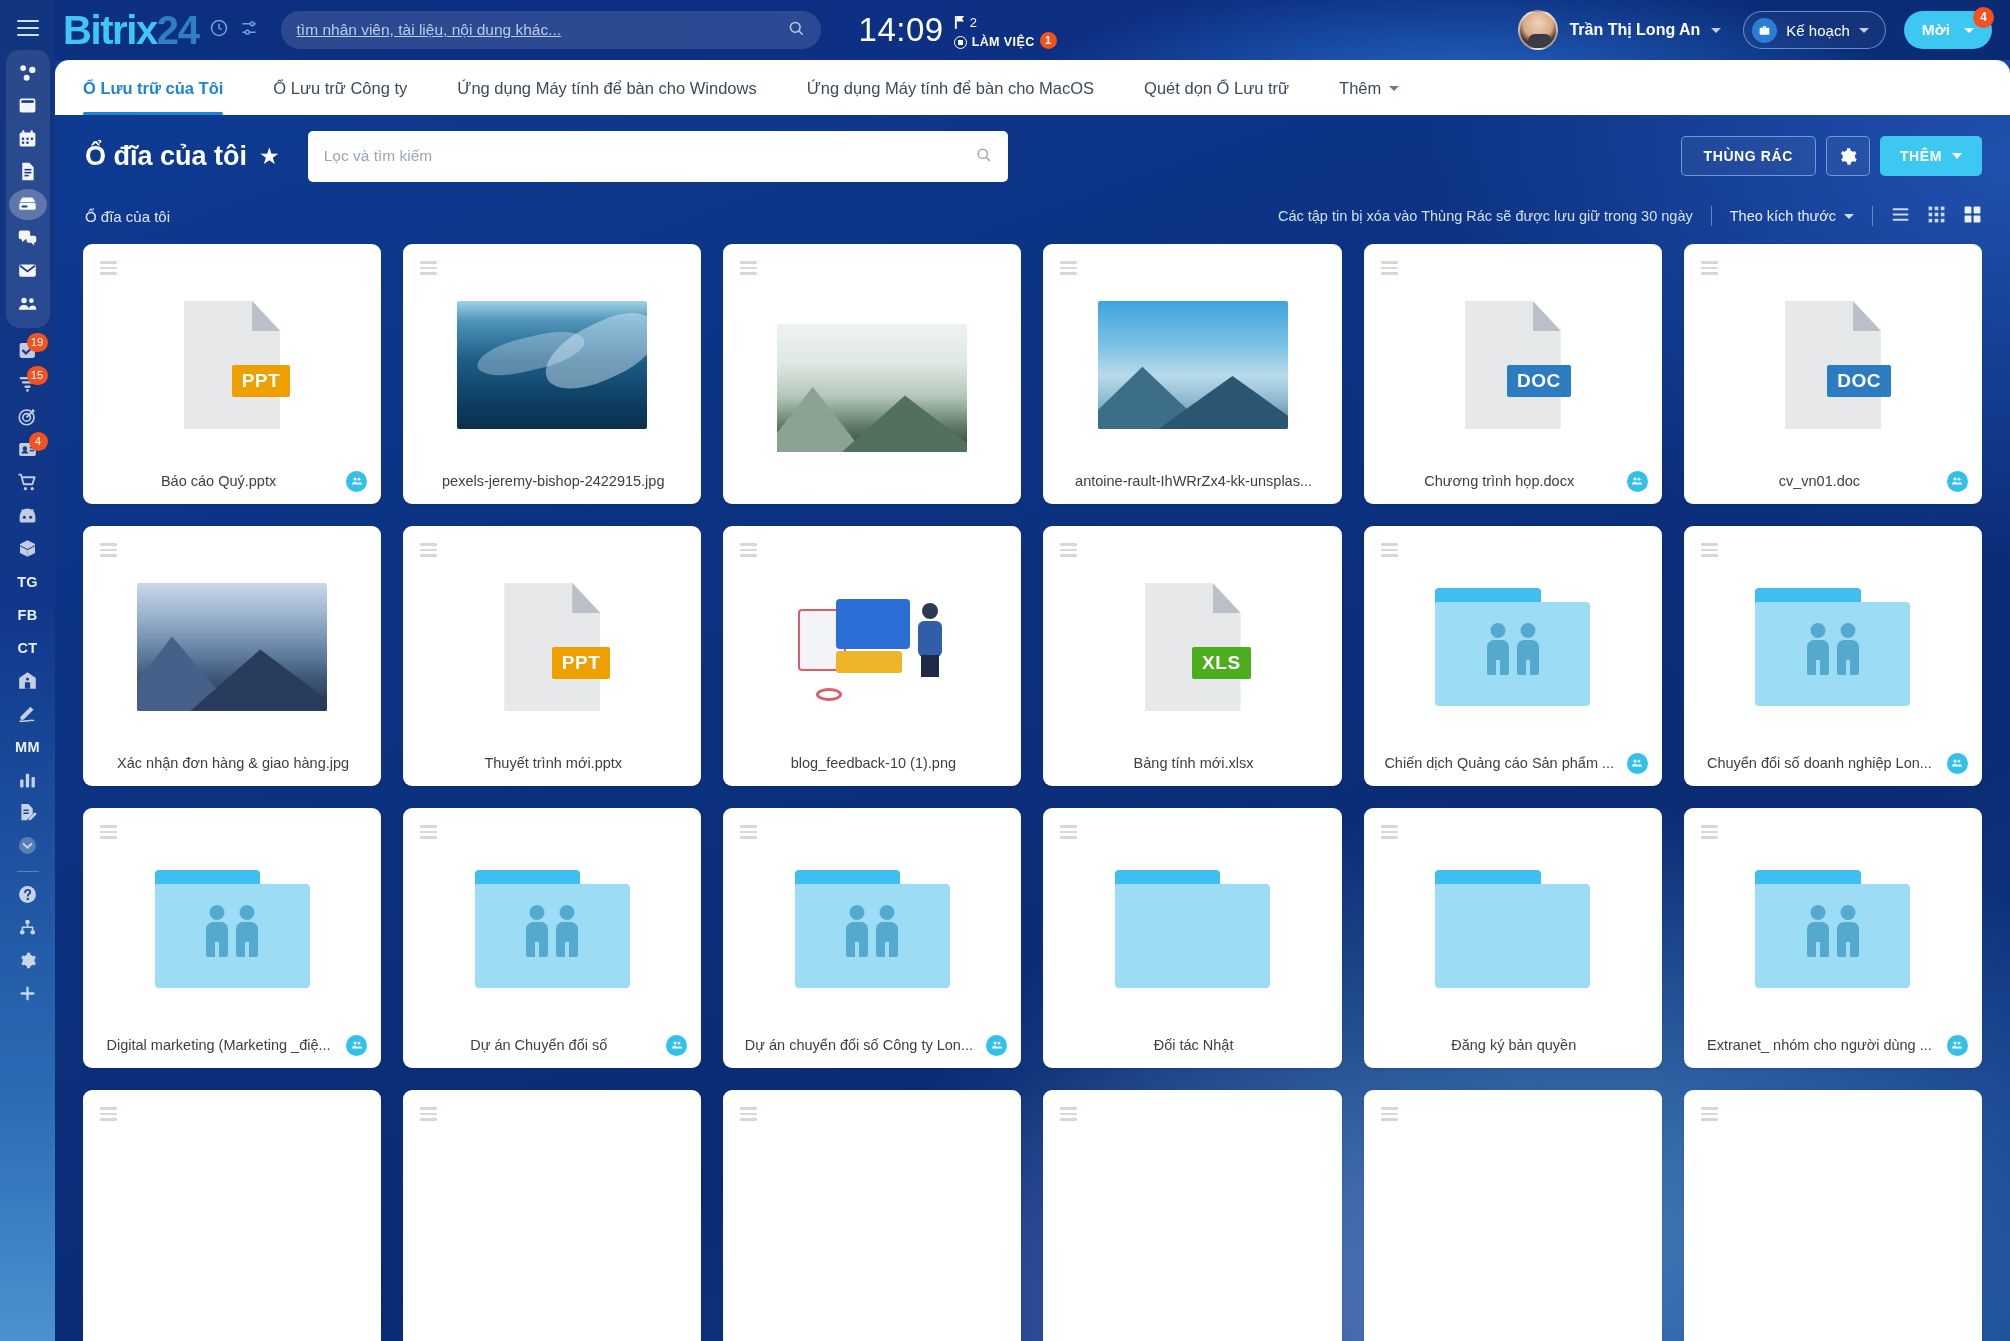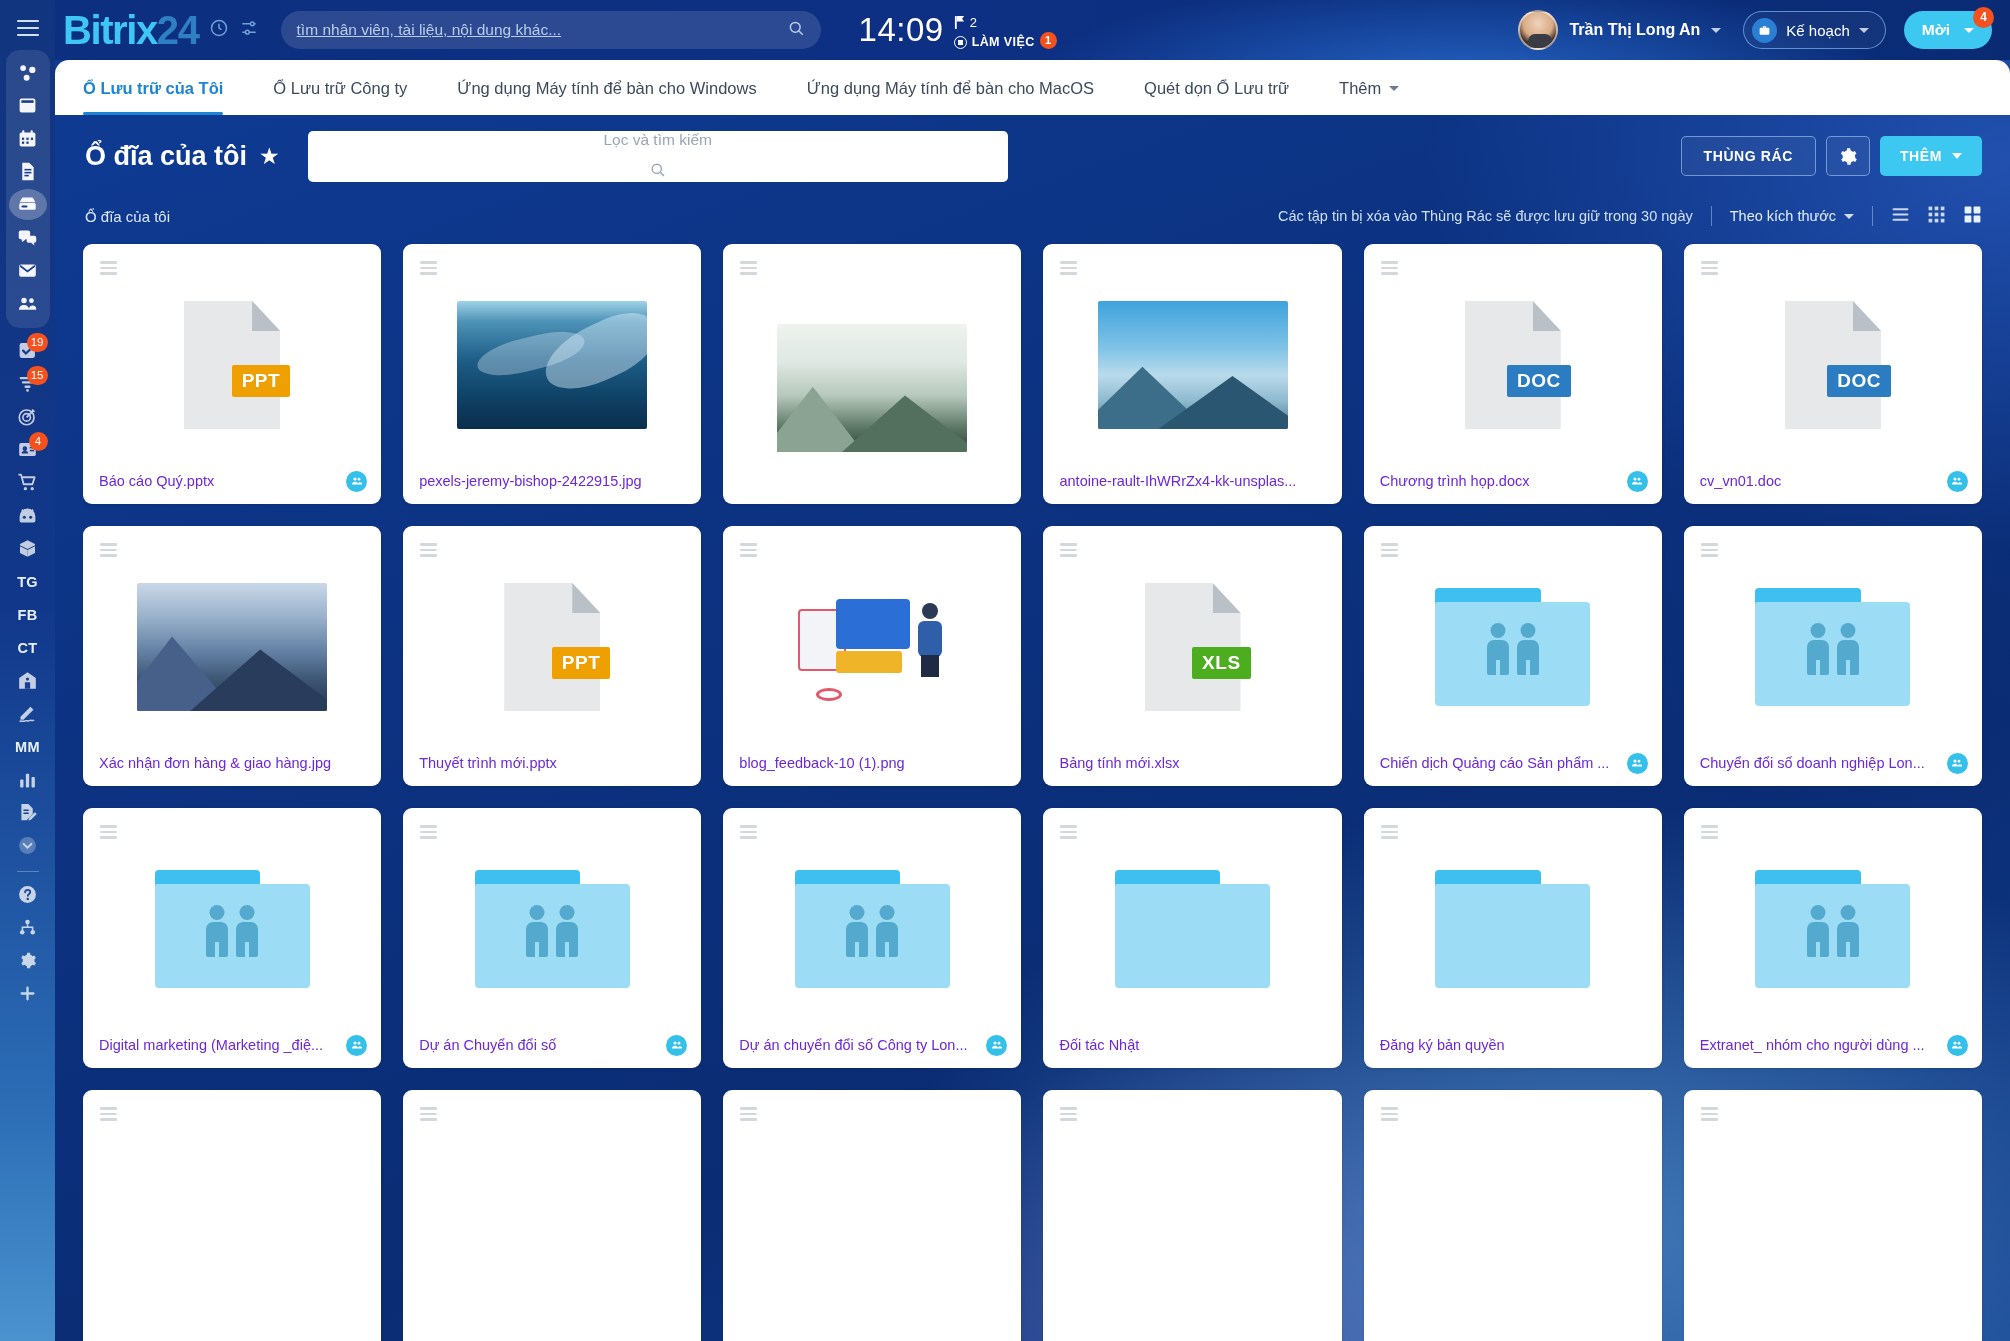--- a/index.html
+++ b/index.html
@@ -136,21 +136,21 @@
 
   
   #titlerow {
     position:absolute; left:55px; top:120px; right:0; height:72px;
     display:flex; align-items:center; z-index:14;
   }
   .page-title { margin-left: 30px; color:#fff; font-size:27px; font-weight:600; }
   .star { margin-left:12px; font-size:23px; color:#ffffff; cursor:pointer; }
   .filter-box {
     margin-left: 28px; width: 700px; height: 51px; background:#fff; border-radius:5px;
-    display:flex; align-items:center; padding: 0 16px; cursor:text;flex-direction:column;
+    display:flex; align-items:center; padding: 0 16px; cursor:text;
   }
   .filter-box .fb-text { flex:1; color:#9aa6b4; font-size:15.5px;}
   .filter-box .fb-ic svg{width:17px;height:17px;fill:none;stroke:#9aa6b4;stroke-width:2;}
   .tr-spacer{flex:1;}
   .btn-trash {
     height:40px; padding:0 22px; border:1px solid rgba(160,195,235,0.65); border-radius:5px;
     color:#fff; font-size:14px; font-weight:600; letter-spacing:.6px;
     display:flex;align-items:center;cursor:pointer; background:rgba(255,255,255,0.05);
   }
   .btn-gear {
@@ -176,38 +176,38 @@
   .sortsel { color:#e4eefb; font-size:14.5px; display:flex; align-items:center; gap:8px; cursor:pointer;}
   .sortsel .scaret{width:0;height:0;border-left:5px solid transparent;border-right:5px solid transparent;border-top:5px solid #cfe0f4;}
   .viewicons { display:flex; align-items:center; gap:17px; margin-right:28px;}
   .vi { cursor:pointer; opacity:.85; }
   .vi.active { opacity:1; }
   .vi svg { width:19px; height:19px; fill:#e8f2fd;}
 
   
   #grid {
     position:absolute; left:55px; top:240px; right:0; bottom:0;
-    padding: 4px 28px; z-index:10; overflow:hidden;
+    padding: 4px 28px; z-index:10; overflow:hidden;text-align:center;
   }
   .grid-inner{ display:grid; grid-template-columns: repeat(6, 1fr); gap: 22px 22px;}
   .card {
     background:#fff; border-radius:9px; height:260px;
     position:relative; display:flex; flex-direction:column; cursor:pointer;
     box-shadow: 0 1px 3px rgba(0,0,0,0.12);
   }
   .card-menu { position:absolute; left:17px; top:17px; width:17px; display:flex;flex-direction:column;gap:3px;cursor:pointer;}
   .card-menu span{display:block;height:2.5px;background:#d2d8de;border-radius:1px;}
   .card-thumb {
     flex:1; display:flex; align-items:center; justify-content:center; padding: 34px 18px 6px 18px;
   }
   .card-foot {
     height:46px; display:flex; align-items:center; padding: 0 14px 0 16px; gap:8px;
   }
   .card-name {
-    flex:1; font-size:14.5px; color:#6d28d9; white-space:nowrap; overflow:hidden; text-overflow:ellipsis;
+    flex:1; font-size:14.5px; color:#404040; white-space:nowrap; overflow:hidden; text-overflow:ellipsis;
   }
   .shared-badge {
     width:21px;height:21px;border-radius:50%;background:#35c0ea;flex:0 0 auto;
     display:flex;align-items:center;justify-content:center;
   }
   .shared-badge svg{width:12px;height:12px;fill:#fff;}
 
   
   .sheet { position:relative; width:96px; height:128px; }
   .sheet .pg { position:absolute; inset:0; background:#e6e8ea; clip-path: polygon(0 0, 71% 0, 100% 23%, 100% 100%, 0 100%); }

